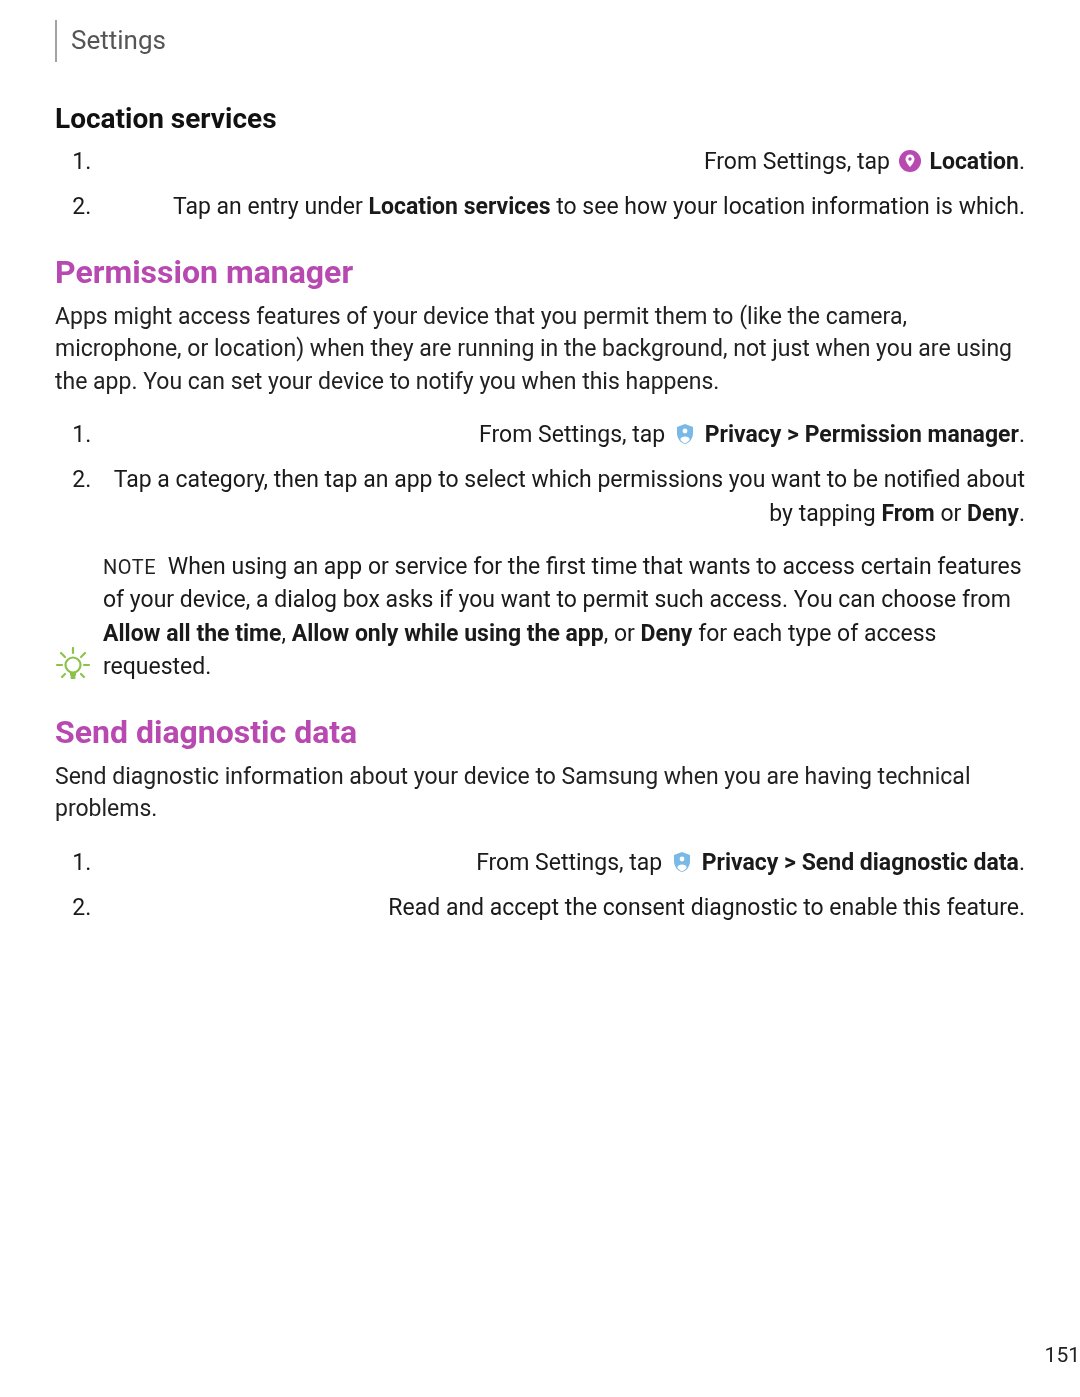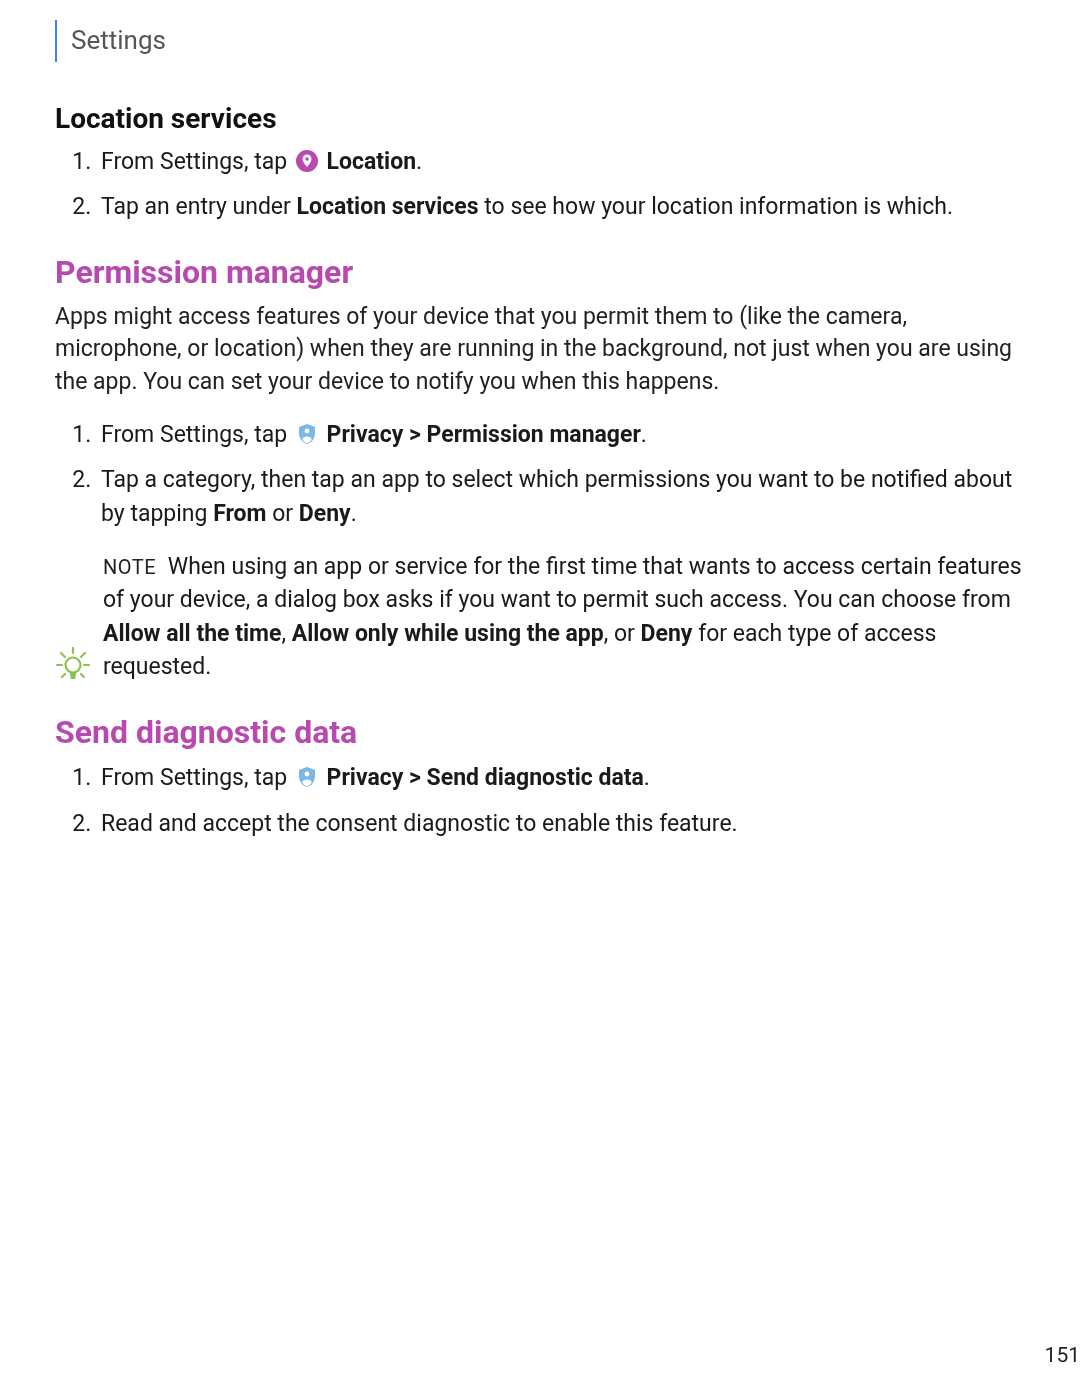--- a/index.html
+++ b/index.html
@@ -14,21 +14,21 @@
     padding: 20px 55px 30px 55px;
     box-sizing: border-box;
     min-height: 1397px;
     position: relative;
   }
   .header {
     font-size: 26px;
     color: #555;
     font-weight: 400;
     padding-left: 14px;
-    border-left: 2px solid #3b82f6;
+    border-left: 2px solid #a3a3a3;
     line-height: 1.6;
     margin-bottom: 40px;
   }
   h2.section {
     font-size: 28px;
     font-weight: 700;
     color: #111;
     margin: 0 0 10px 0;
   }
   h2.section-purple {
@@ -39,20 +39,21 @@
   }
   p.body {
     font-size: 23px;
     line-height: 1.4;
     margin: 0 0 20px 0;
     color: #222;
   }
   ol {
     padding-left: 42px;
     margin: 0 0 20px 0;
+    text-align: right;
   }
   ol li {
     font-size: 23px;
     line-height: 1.45;
     margin-bottom: 12px;
     padding-left: 4px;
   }
   .bold { font-weight: 700; }
   .note-row {
     display: flex;
@@ -155,20 +156,21 @@
         <rect x="15.5" y="29" width="5" height="3" rx="1" fill="#8bc34a"></rect>
       </svg>
     </span>
     <div class="note-text">
       <span class="note-label">NOTE</span>
       <span>When using an app or service for the first time that wants to access certain features of your device, a dialog box asks if you want to permit such access. You can choose from </span><span class="bold">Allow all the time</span><span>, </span><span class="bold">Allow only while using the app</span><span>, or </span><span class="bold">Deny</span><span> for each type of access requested.</span>
     </div>
   </div>
 
   <h2 class="section-purple">Send diagnostic data</h2>
+  <p class="body">Send diagnostic information about your device to Samsung when you are having technical problems.</p>
   <ol>
     <li>
       <span>From Settings, tap </span>
       <span class="inline-icon">
         <svg viewBox="0 0 24 24">
             <path d="M12 2 L20 5 V11 C20 17 16 21 12 22 C8 21 4 17 4 11 V5 Z" fill="#7ab8e6"></path>
             <circle cx="12" cy="9" r="2.4" fill="#fff"></circle>
             <path d="M7.5 17 C7.5 13.5 16.5 13.5 16.5 17 L16.5 18 C15 20 13 21 12 21.3 C11 21 9 20 7.5 18 Z" fill="#fff"></path>
           </svg>
       </span>

